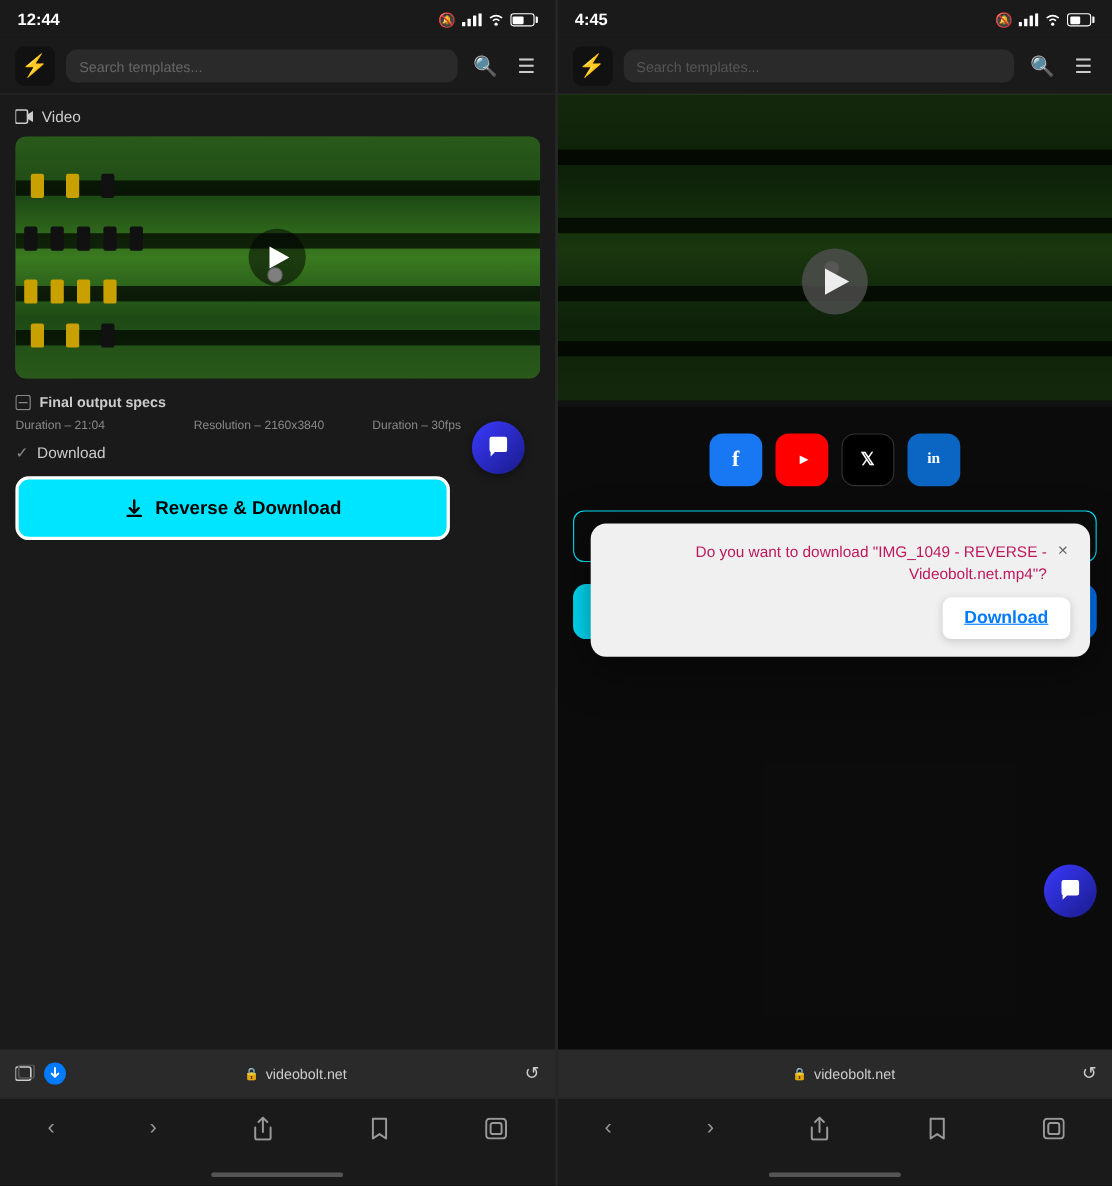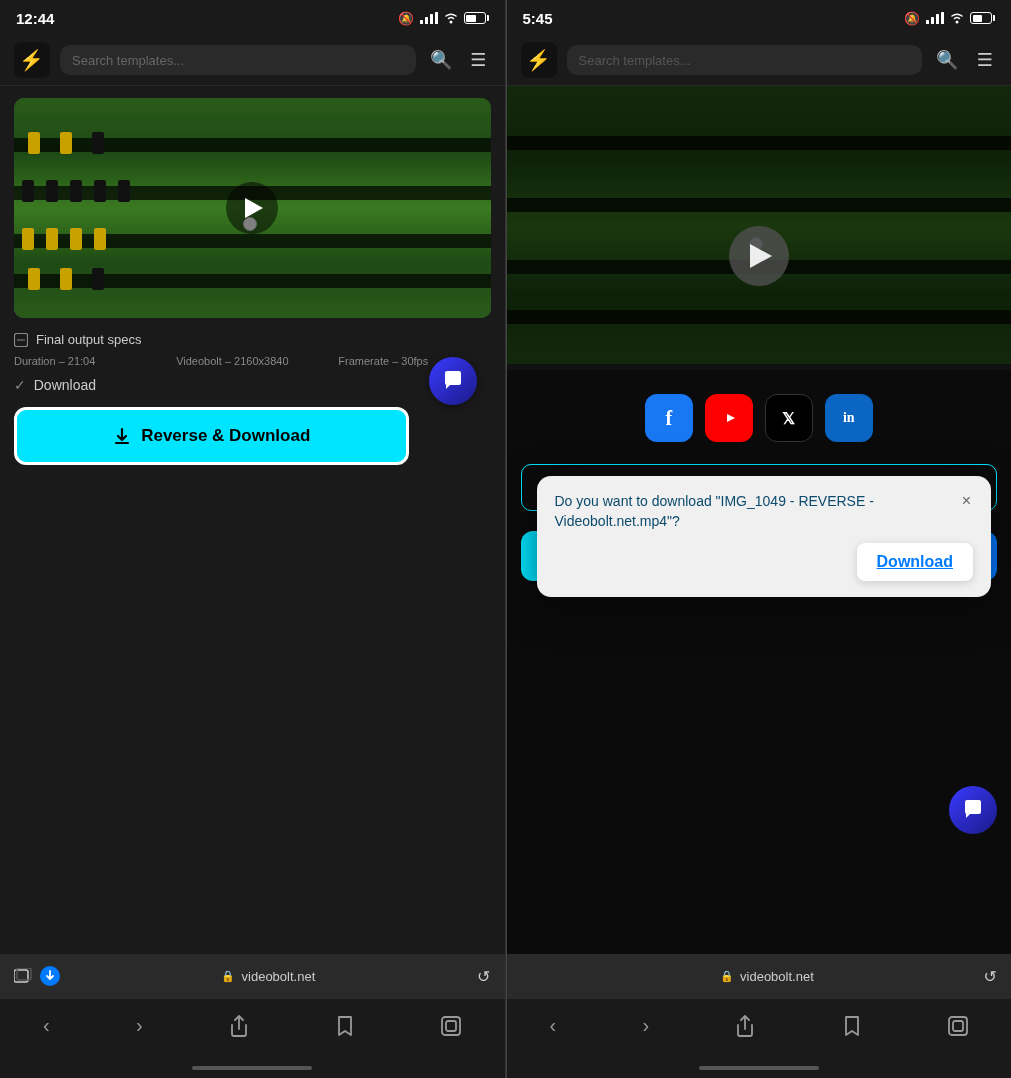--- a/index.html
+++ b/index.html
@@ -150,21 +150,21 @@
     }
     .output-specs-header {
       display: flex;
       align-items: center;
       gap: 8px;
       margin-bottom: 8px;
     }
     .output-specs-header span {
       color: #ccc;
       font-size: 13px;
-      font-weight: 400;
+      font-weight: 700;
     }
     .specs-row {
       display: flex;
       gap: 10px;
       margin-top: 4px;
     }
     .spec-item {
       color: #888;
       font-size: 11px;
       flex: 1;
@@ -359,26 +359,27 @@
       box-shadow: 0 10px 40px rgba(0,0,0,0.5);
       z-index: 11;
     }
     .popup-header {
       display: flex;
       justify-content: space-between;
       align-items: flex-start;
       margin-bottom: 12px;
     }
     .popup-text {
-      color: #0c4a6e;
+      color: #be185d;
       font-size: 14px;
       font-weight: 500;
       line-height: 1.4;
       flex: 1;
       padding-right: 8px;
+      text-align: right;
     }
     .popup-close {
       color: #666;
       font-size: 16px;
       cursor: pointer;
       padding: 0 2px;
     }
     .popup-actions {
       display: flex;
       justify-content: flex-end;
@@ -463,20 +464,27 @@
     <div class="search-bar">
       <span style="color:#666;font-size:13px;">Search templates...</span>
     </div>
     <span class="nav-icon">🔍</span>
     <span class="nav-icon">☰</span>
   </div>
 
   <div class="scroll-content">
     <div class="left-content">
 
+      <div class="section-header">
+        <svg width="16" height="14" viewBox="0 0 16 14">
+          <rect x="0" y="1" width="11" height="12" rx="1.5" stroke="#ccc" stroke-width="1.5" fill="none"></rect>
+          <path d="M11 5 L16 2 L16 12 L11 9 Z" fill="#ccc"></path>
+        </svg>
+        <span>Video</span>
+      </div>
 
       <div class="video-thumbnail">
         <div class="video-bg">
 
           <div class="foosball-table">
 
             <div style="position:absolute;top:0;left:0;right:0;bottom:0;background:linear-gradient(180deg,#2a5a1a 0%,#1e4a15 25%,#3a7a20 50%,#1e4a15 75%,#2a5a1a 100%);"></div>
 
             <div style="position:absolute;left:0;right:0;top:18%;height:14px;background:rgba(0,0,0,0.7);display:flex;align-items:center;">
               <div style="margin:0 14px;display:flex;gap:20px;">
@@ -521,22 +529,22 @@
       <div class="output-specs-section">
         <div class="output-specs-header">
           <svg width="14" height="14" viewBox="0 0 14 14">
             <rect x="0.5" y="0.5" width="13" height="13" rx="2" stroke="#888" stroke-width="1.2" fill="none"></rect>
             <line x1="3" y1="7" x2="11" y2="7" stroke="#888" stroke-width="1"></line>
           </svg>
           <span>Final output specs</span>
         </div>
         <div class="specs-row">
           <span class="spec-item">Duration – 21:04</span>
-          <span class="spec-item">Videobolt – 2160x3840</span>
-          <span class="spec-item">Framerate – 30fps</span>
+          <span class="spec-item">Resolution – 2160x3840</span>
+          <span class="spec-item">Duration – 30fps</span>
         </div>
       </div>
 
       <div class="download-check-row">
         <span class="checkmark">✓</span>
         <span class="download-label">Download</span>
       </div>
 
       <div style="display:flex;align-items:center;gap:10px;position:relative;">
         <button class="reverse-download-btn">
@@ -593,21 +601,21 @@
   <div class="home-indicator">
     <div class="home-bar"></div>
   </div>
 </div>
 
 <div class="phone-divider"></div>
 
 <div class="phone">
 
   <div class="status-bar">
-    <span class="status-time">5:45</span>
+    <span class="status-time">4:45</span>
     <div class="status-icons">
       <span style="font-size:13px;">🔕</span>
       <svg width="18" height="12" viewBox="0 0 18 12">
         <rect x="0" y="8" width="3" height="4" fill="#fff" rx="0.5"></rect>
         <rect x="5" y="5" width="3" height="7" fill="#fff" rx="0.5"></rect>
         <rect x="10" y="2" width="3" height="10" fill="#fff" rx="0.5"></rect>
         <rect x="15" y="0" width="3" height="12" fill="#fff" rx="0.5"></rect>
       </svg>
       <svg width="16" height="12" viewBox="0 0 16 12">
         <path d="M5.5 6.5 Q8 4.5 10.5 6.5" stroke="#fff" stroke-width="1.5" fill="none" stroke-linecap="round"></path>

